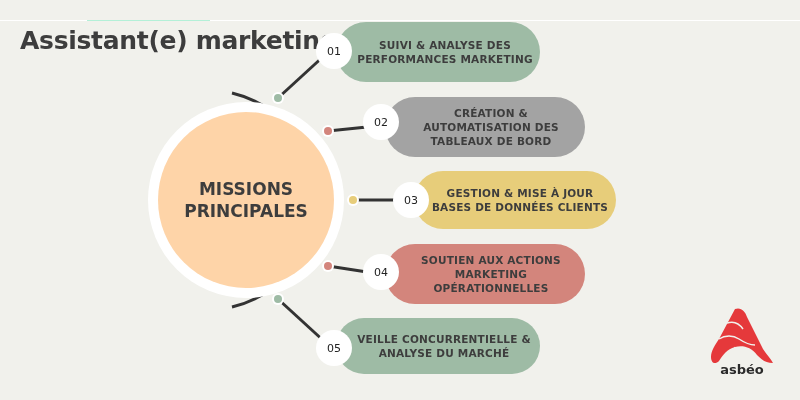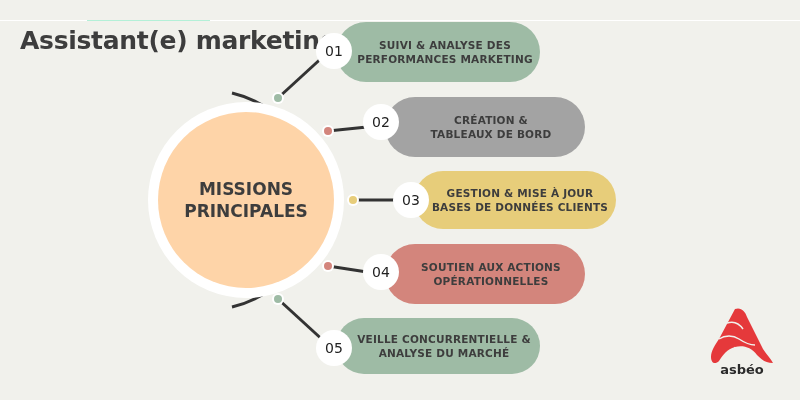--- a/index.html
+++ b/index.html
@@ -40,21 +40,21 @@
     position: absolute; border-radius: 30px;
     display: flex; align-items: center; justify-content: center;
     text-align: center; color: #3d3d3d;
     font-family: "DejaVu Sans", sans-serif; font-weight: bold;
     font-size: 10.5px; line-height: 14px; letter-spacing: 0.2px;
   }
   .pill .txt { display: block; }
   .num {
     position: absolute; width: 36px; height: 36px; border-radius: 50%;
     background: #ffffff; display: flex; align-items: center; justify-content: center;
-    font-family: "DejaVu Sans", sans-serif; font-size: 14px; color: #222;
+    font-family: "DejaVu Sans", sans-serif; font-size: 11px; color: #222;
   }
   .logo { position: absolute; left: 705px; top: 305px; width: 70px; height: 80px; }
   .logo-text {
     position: absolute; left: 712px; top: 362px; width: 60px; text-align: center;
     font-family: "DejaVu Sans", sans-serif; font-weight: bold; font-size: 13px; color: #2b2b2b;
   }
 </style>
 </head>
 <body>
 
@@ -97,36 +97,38 @@
   <div style="padding-left:14px;">
     <span class="txt">SUIVI &amp; ANALYSE DES</span>
     <span class="txt">PERFORMANCES MARKETING</span>
   </div>
 </div>
 <div class="num" style="left:316px;top:33px;">01</div>
 
 <div class="pill" style="left:385px;top:97px;width:200px;height:60px;background:#a3a3a3;">
   <div style="padding-left:12px;">
     <span class="txt">CRÉATION &amp;</span>
+    <span class="txt">AUTOMATISATION DES</span>
     <span class="txt">TABLEAUX DE BORD</span>
   </div>
 </div>
 <div class="num" style="left:363px;top:104px;">02</div>
 
 <div class="pill" style="left:414px;top:171px;width:202px;height:58px;background:#e7cd7a;">
   <div style="padding-left:10px;">
     <span class="txt">GESTION &amp; MISE À JOUR</span>
     <span class="txt">BASES DE DONNÉES CLIENTS</span>
   </div>
 </div>
 <div class="num" style="left:393px;top:182px;">03</div>
 
 <div class="pill" style="left:385px;top:244px;width:200px;height:60px;background:#d3857c;">
   <div style="padding-left:12px;">
     <span class="txt">SOUTIEN AUX ACTIONS</span>
+    <span class="txt">MARKETING</span>
     <span class="txt">OPÉRATIONNELLES</span>
   </div>
 </div>
 <div class="num" style="left:363px;top:254px;">04</div>
 
 <div class="pill" style="left:336px;top:318px;width:204px;height:56px;background:#9ebba5;">
   <div style="padding-left:12px;">
     <span class="txt">VEILLE CONCURRENTIELLE &amp;</span>
     <span class="txt">ANALYSE DU MARCHÉ</span>
   </div>

